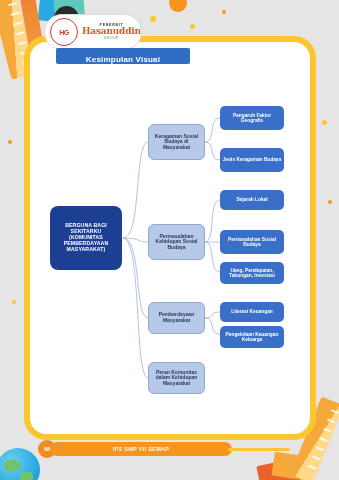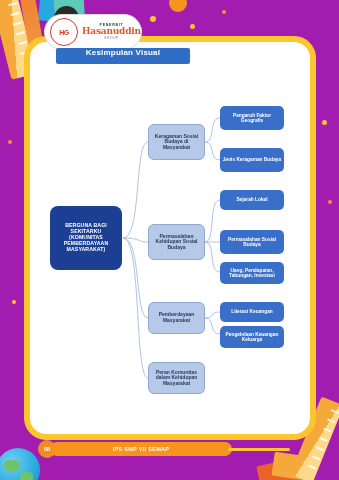--- a/index.html
+++ b/index.html
@@ -1,19 +1,19 @@
 <!DOCTYPE html>
 <html><head>
 <meta charset="utf-8">
 <style>
   html,body{margin:0;padding:0;background:#ffffff;}
   body{width:339px;height:480px;overflow:hidden;
        font-family:"Liberation Sans","DejaVu Sans",sans-serif;}
 
-  #page{position:relative;width:339px;height:480px;background:#a21caf;overflow:hidden;}
+  #page{position:relative;width:339px;height:480px;background:#e5e5e5;overflow:hidden;}
 
   
   .dot{position:absolute;border-radius:50%;}
 
   
   .deco-tl{position:absolute;left:-6px;top:-10px;width:120px;height:95px;overflow:hidden;}
   .ruler{position:absolute;left:6px;top:-4px;width:26px;height:92px;
          background:linear-gradient(100deg,#f6a93b 0%,#f6a93b 52%,#ffd98a 52%,#ffd98a 100%);
          transform:rotate(-14deg);border-radius:3px;}
   .ruler i{position:absolute;right:2px;width:9px;height:1.5px;background:#ffffff;opacity:.85;}
@@ -54,21 +54,21 @@
               display:flex;align-items:center;justify-content:center;flex:0 0 auto;}
   .badge-mark span{font-size:7px;font-weight:bold;color:#d33a2c;letter-spacing:-.4px;}
   .badge-txt{margin-left:4px;display:flex;flex-direction:column;align-items:center;line-height:1;}
   .badge-kicker{font-size:3.6px;letter-spacing:.7px;color:#3a3a3a;font-weight:bold;}
   .badge-word{font-size:9px;font-weight:bold;color:#e0562a;letter-spacing:-.2px;
               font-family:"DejaVu Serif",serif;}
   .badge-sub{font-size:3.2px;letter-spacing:.6px;color:#6b6b6b;margin-top:1px;}
 
   
   .ribbon{position:absolute;left:56px;top:48px;width:134px;height:16px;background:#2f6ec4;
-          border-radius:2px;display:flex;align-items:flex-start;justify-content:center;z-index:7;}
+          border-radius:2px;display:flex;align-items:flex-end;justify-content:center;z-index:7;}
   .ribbon span{color:#ffffff;font-size:8px;font-weight:bold;letter-spacing:.2px;}
 
   
   .canvas{position:absolute;left:30px;top:70px;width:280px;height:340px;}
   svg.links{position:absolute;left:0;top:0;width:280px;height:340px;overflow:visible;}
 
   .node{position:absolute;box-sizing:border-box;display:flex;align-items:center;
         justify-content:center;text-align:center;border-radius:6px;line-height:1.12;}
   .n-root{background:#1c3f94;color:#ffffff;font-size:5.2px;font-weight:bold;
           letter-spacing:.1px;padding:4px 3px;border-radius:8px;}

